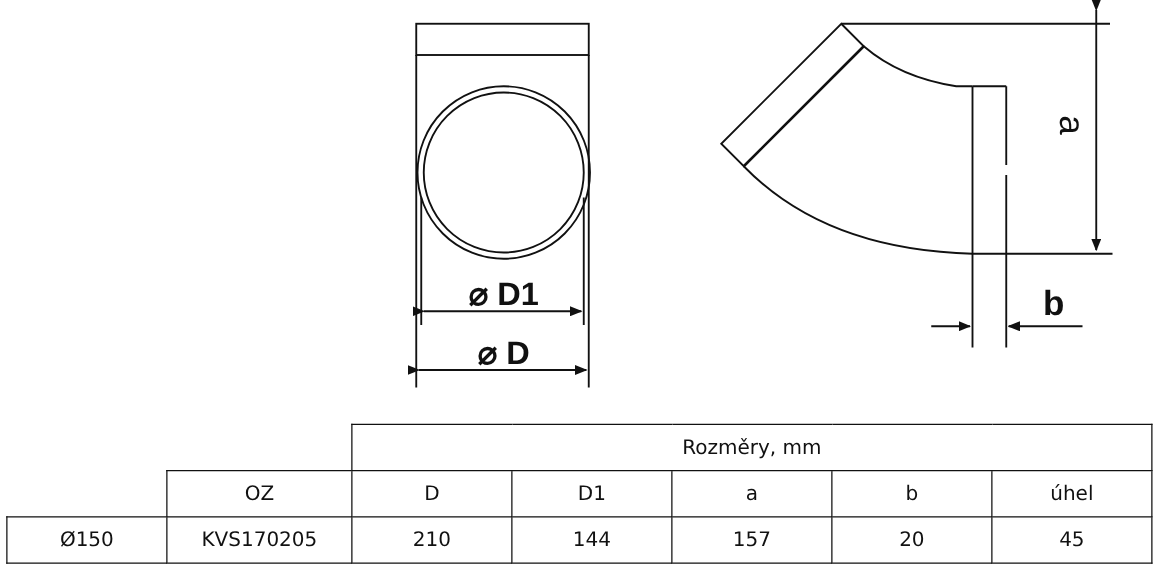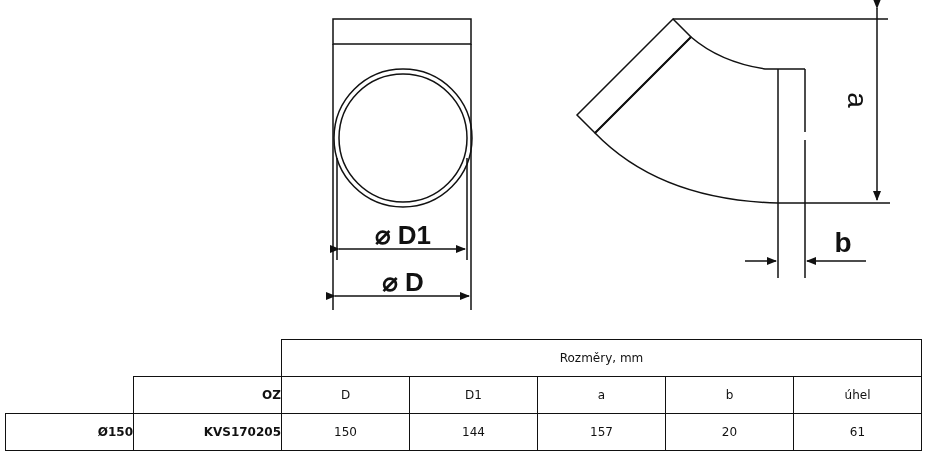--- a/index.html
+++ b/index.html
@@ -1,21 +1,21 @@
 <!DOCTYPE html>
 <html><head>
 <meta charset="utf-8">
 <style>
   html, body { margin: 0; padding: 0; background: #ffffff; }
   body { width: 925px; height: 456px; position: relative; overflow: hidden; font-family: "Liberation Sans", sans-serif; }
   .drawing { position: absolute; left: 0; top: 0; }
   .tbl { position: absolute; left: 5px; top: 339px; border-collapse: collapse; font-family: "DejaVu Sans", sans-serif; color: #111; }
-  .tbl td { border: 1.5px solid #111; height: 36px; padding: 0; text-align: center; font-size: 12px; line-height: 36px; }
+  .tbl td { border: 1.5px solid #111; height: 36px; padding: 0; text-align: center; font-size: 16px; line-height: 36px; }
   .tbl td.empty { border: none; }
-  .tbl td.bold { font-weight: bold; text-align: right; }
+  .tbl td.bold { font-weight: normal; }
   .w1 { width: 127px; } .w2 { width: 147px; } .wc { width: 127px; }
 </style>
 </head>
 <body>
 
 <svg class="drawing" width="925" height="330" viewBox="0 0 925 330" xmlns="http://www.w3.org/2000/svg">
   <defs>
     <marker id="arr" markerWidth="10" markerHeight="8" refX="9" refY="4" orient="auto" markerUnits="userSpaceOnUse">
       <path d="M0,0 L10,4 L0,8 z" fill="#111"></path>
     </marker>
@@ -66,20 +66,20 @@
     <td class="bold w2">OZ</td>
     <td class="wc">D</td>
     <td class="wc">D1</td>
     <td class="wc">a</td>
     <td class="wc">b</td>
     <td class="wc">úhel</td>
   </tr>
   <tr>
     <td class="bold w1">Ø150</td>
     <td class="bold w2">KVS170205</td>
-    <td>150</td>
+    <td>210</td>
     <td>144</td>
     <td>157</td>
     <td>20</td>
-    <td>61</td>
+    <td>45</td>
   </tr>
 </tbody>
   </table>
 
 </body></html>

